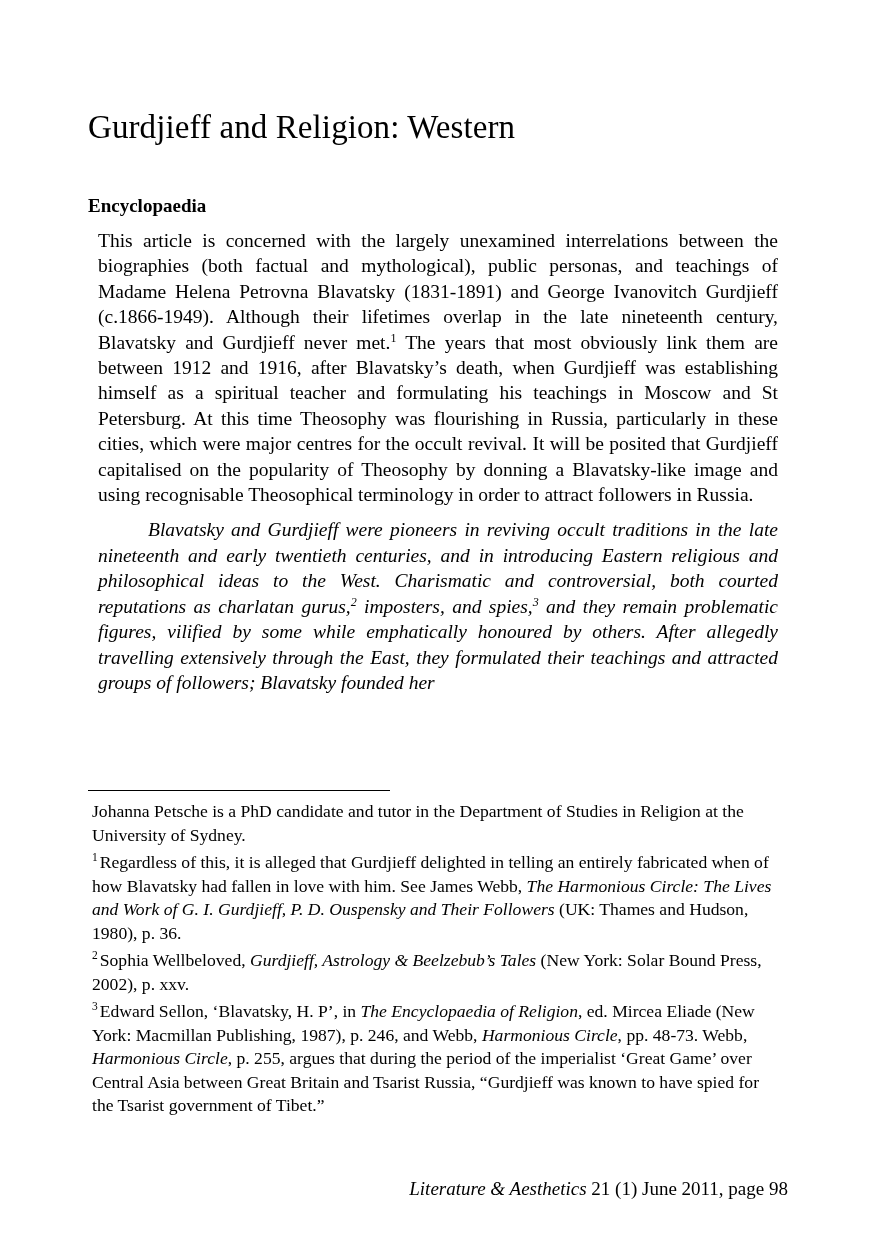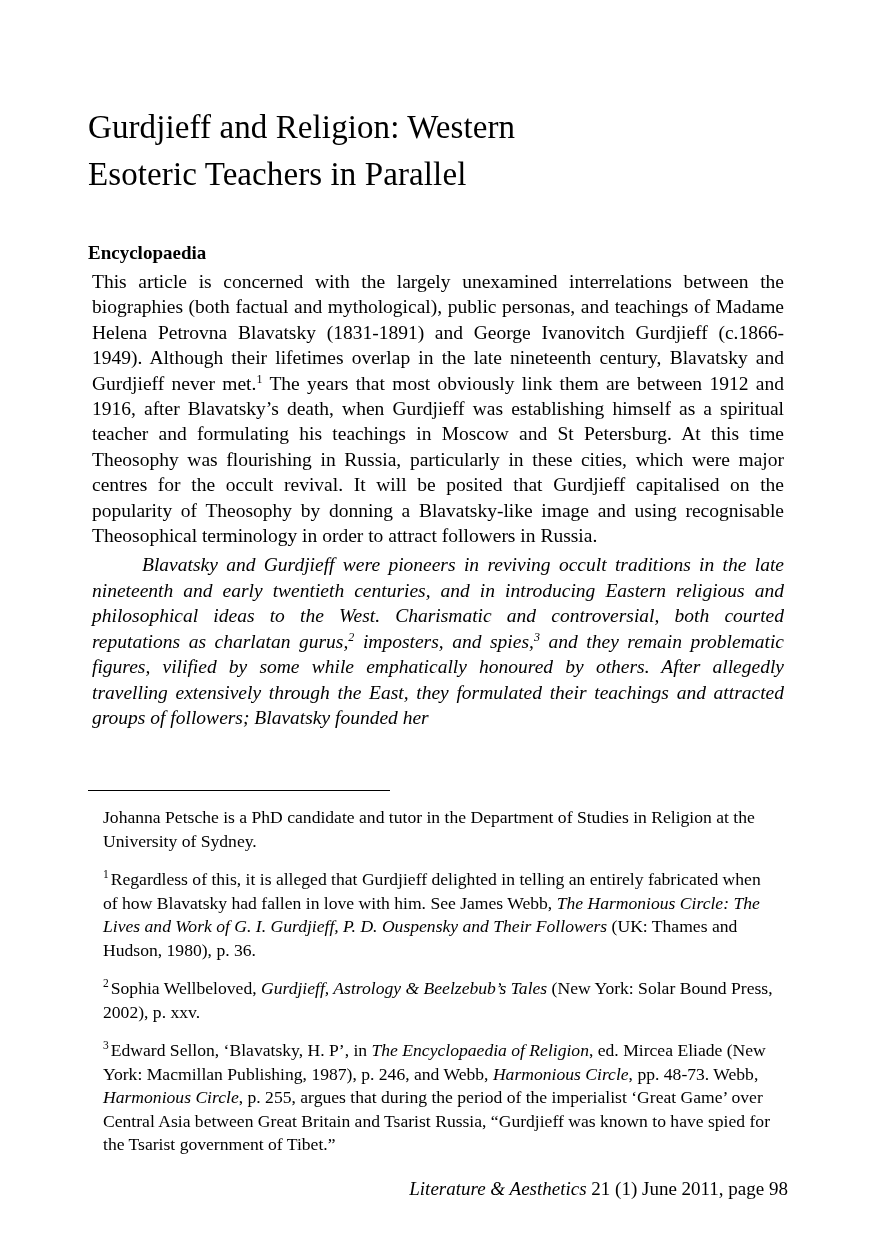--- a/index.html
+++ b/index.html
@@ -57,21 +57,21 @@
     font-weight: bold;
     line-height: 25px;
     margin: 42px 0 0 0;
   }
 
   
   .body-para {
     font-size: 19.5px;
     line-height: 25.4px;
     text-align: justify;
-    margin: 4px;
+    margin: 10px;
     hyphens: none;
   }
   .body-para.indented {
     text-indent: 50px;
     font-style: italic;
   }
 
   sup.footnote-ref {
     font-size: 12px;
     vertical-align: super;
@@ -88,21 +88,21 @@
   .footnote-rule {
     width: 302px;
     height: 0;
     border-top: 1.3px solid #000000;
     margin: 0 0 9px 0;
   }
   .footnote {
     font-size: 17.6px;
     line-height: 23.5px;
     text-align: left;
-    margin: 15px;
+    margin: 4px;
   }
   .footnote sup {
     font-size: 11.5px;
     vertical-align: super;
     line-height: 0;
     padding-right: 2px;
   }
   .it { font-style: italic; }
 
   
@@ -118,21 +118,20 @@
 </style>
 </head>
 <body>
 
 <div class="page">
 
   <div class="content">
 
     <h1 class="article-title">
       <span>Gurdjieff and Religion: Western</span><br>
-      <span>Esoteric Teachers in Parallel</span>
     </h1>
 
 
     <h3 class="section-heading">Encyclopaedia</h3>
 
     <p class="body-para"><span>This article is concerned with the largely unexamined interrelations between the biographies (both factual and mythological), public personas, and teachings of Madame Helena Petrovna Blavatsky (1831-1891) and George Ivanovitch Gurdjieff (c.1866-1949). Although their lifetimes overlap in the late nineteenth century, Blavatsky and Gurdjieff never met.</span><sup class="footnote-ref">1</sup><span> The years that most obviously link them are between 1912 and 1916, after Blavatsky’s death, when Gurdjieff was establishing himself as a spiritual teacher and formulating his teachings in Moscow and St Petersburg. At this time Theosophy was flourishing in Russia, particularly in these cities, which were major centres for the occult revival. It will be posited that Gurdjieff capitalised on the popularity of Theosophy by donning a Blavatsky-like image and using recognisable Theosophical terminology in order to attract followers in Russia.</span></p>
 
     <p class="body-para indented"><span>Blavatsky and Gurdjieff were pioneers in reviving occult traditions in the late nineteenth and early twentieth centuries, and in introducing Eastern religious and philosophical ideas to the West. Charismatic and controversial, both courted reputations as charlatan gurus,</span><sup class="footnote-ref">2</sup><span> imposters, and spies,</span><sup class="footnote-ref">3</sup><span> and they remain problematic figures, vilified by some while emphatically honoured by others. After allegedly travelling extensively through the East, they formulated their teachings and attracted groups of followers; Blavatsky founded her</span></p>
 
   </div>

